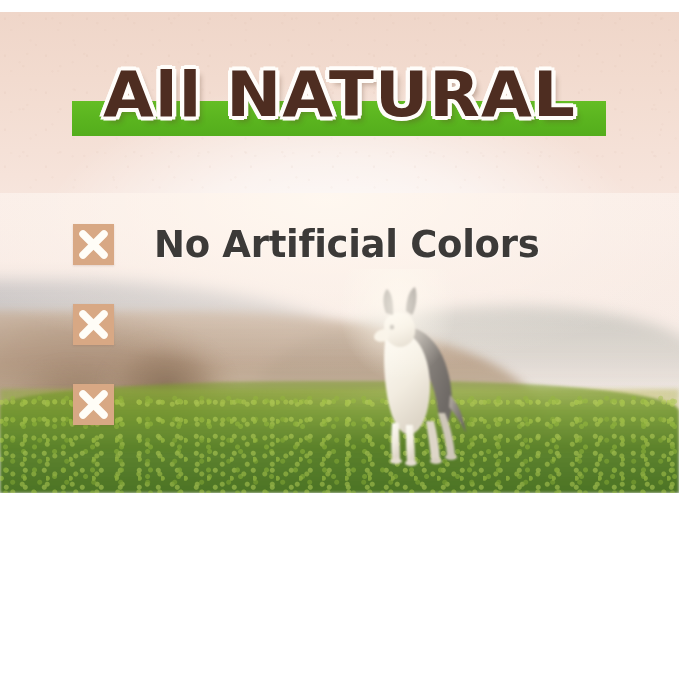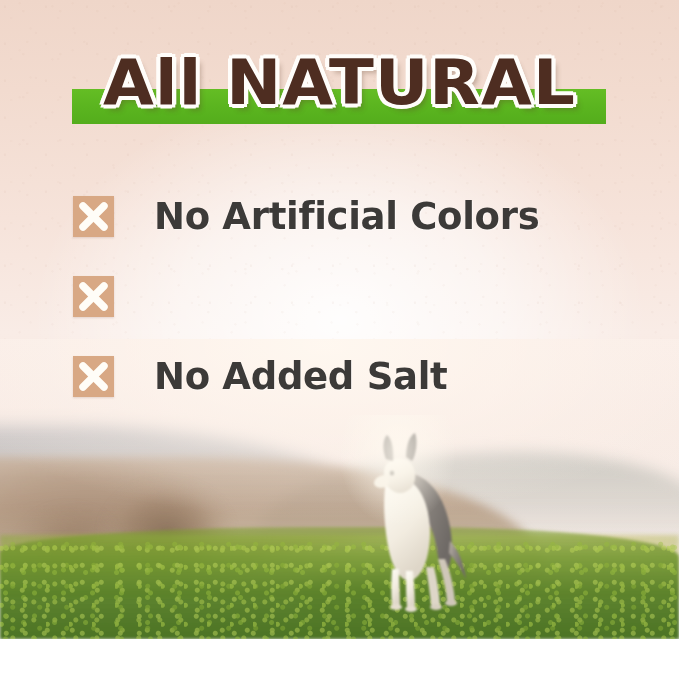--- a/index.html
+++ b/index.html
@@ -7,23 +7,24 @@
   html, body {
     width: 679px;
     height: 679px;
     overflow: hidden;
     font-family: "Liberation Sans", sans-serif;
   }
 
   #poster {
     position: relative;
     width: 679px;
-    height: 639px;
+    height: 481px;
     overflow: hidden;
     background: #fca5a5;
+    margin-top: 12px;
   }
 
   
   .bg-paper {
     position: absolute;
     inset: 0;
     background:
       radial-gradient(ellipse 58% 46% at 50% 50%, rgba(255,255,255,0.92) 0%, rgba(255,255,255,0.55) 42%, rgba(255,255,255,0.0) 78%),
       linear-gradient(180deg, #efd6c9 0%, #f2dbcf 14%, #f6e3da 34%, #f9ece6 52%, #f7e6dd 70%, #f2dacc 88%, #eed4c5 100%);
   }
@@ -201,21 +202,21 @@
       -3px  3px 0 #fffdfa,  3px  3px 0 #fffdfa,
       -4px  0   0 #fffdfa,  4px  0   0 #fffdfa,
        0   -4px 0 #fffdfa,  0    4px 0 #fffdfa,
        5px  6px 5px rgba(90,60,40,.30);
     white-space: nowrap;
   }
 
   
   .claims {
     position: absolute;
-    left: 73px; top: 176px;
+    left: 73px; top: 192px;
     width: 540px;
   }
   .claim {
     display: flex;
     align-items: center;
     height: 80px;
   }
   .xbox {
     flex: 0 0 auto;
     width: 41px; height: 41px;
@@ -335,17 +336,16 @@
 
     <div class="claim">
       <div class="xbox">
         <svg viewBox="0 0 41 41" xmlns="http://www.w3.org/2000/svg">
           <g stroke="#fffdf7" stroke-width="7.5" stroke-linecap="round">
             <line x1="10" y1="10" x2="31" y2="31"></line>
             <line x1="31" y1="10" x2="10" y2="31"></line>
           </g>
         </svg>
       </div>
-      <div class="claim-label">No Added Salt</div>
     </div>
 
   </div>
 </div>
 
 </body></html>

